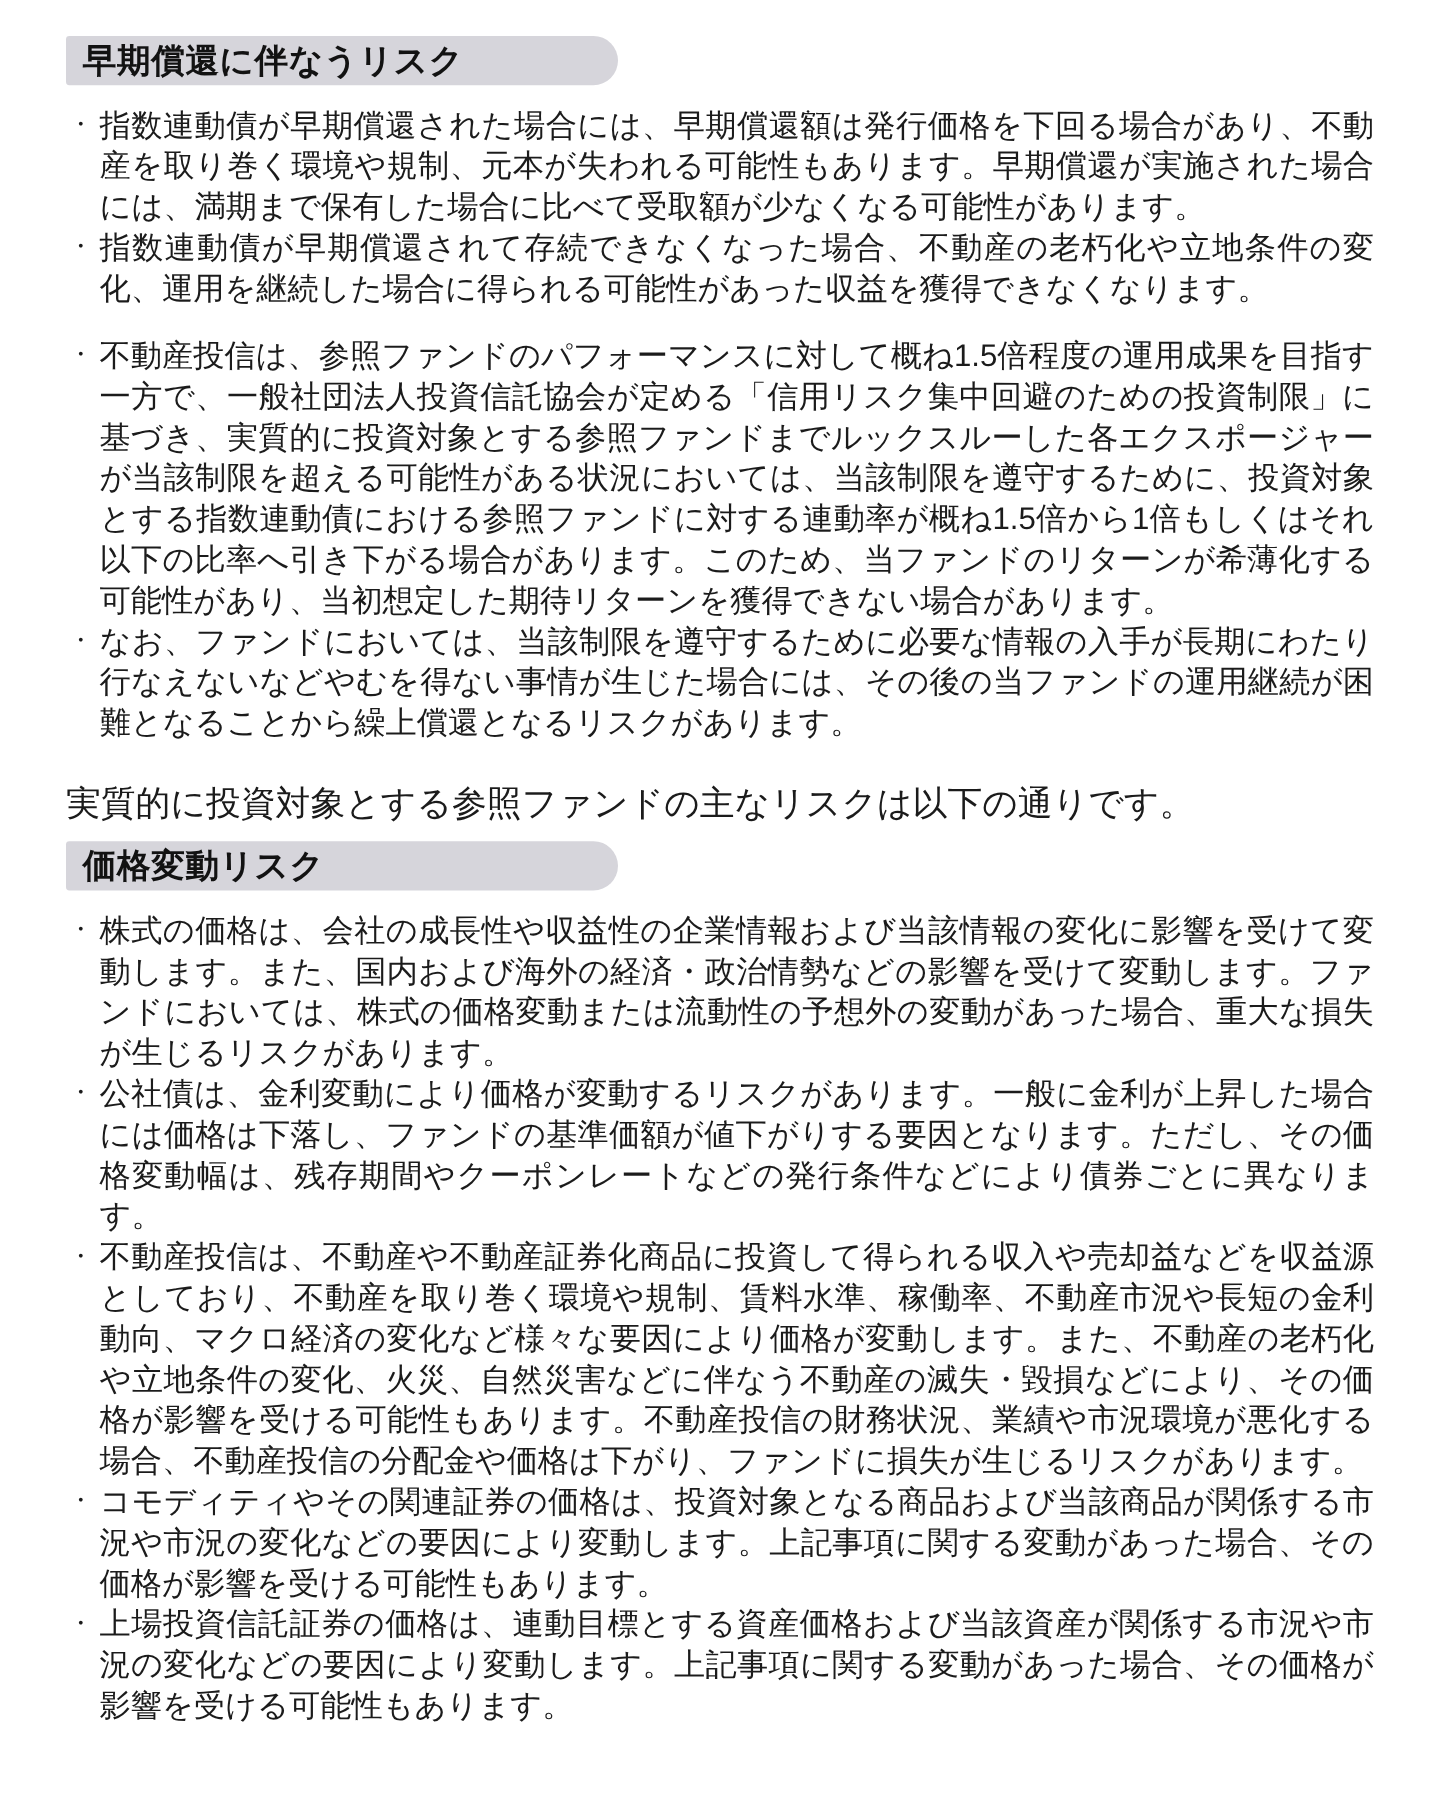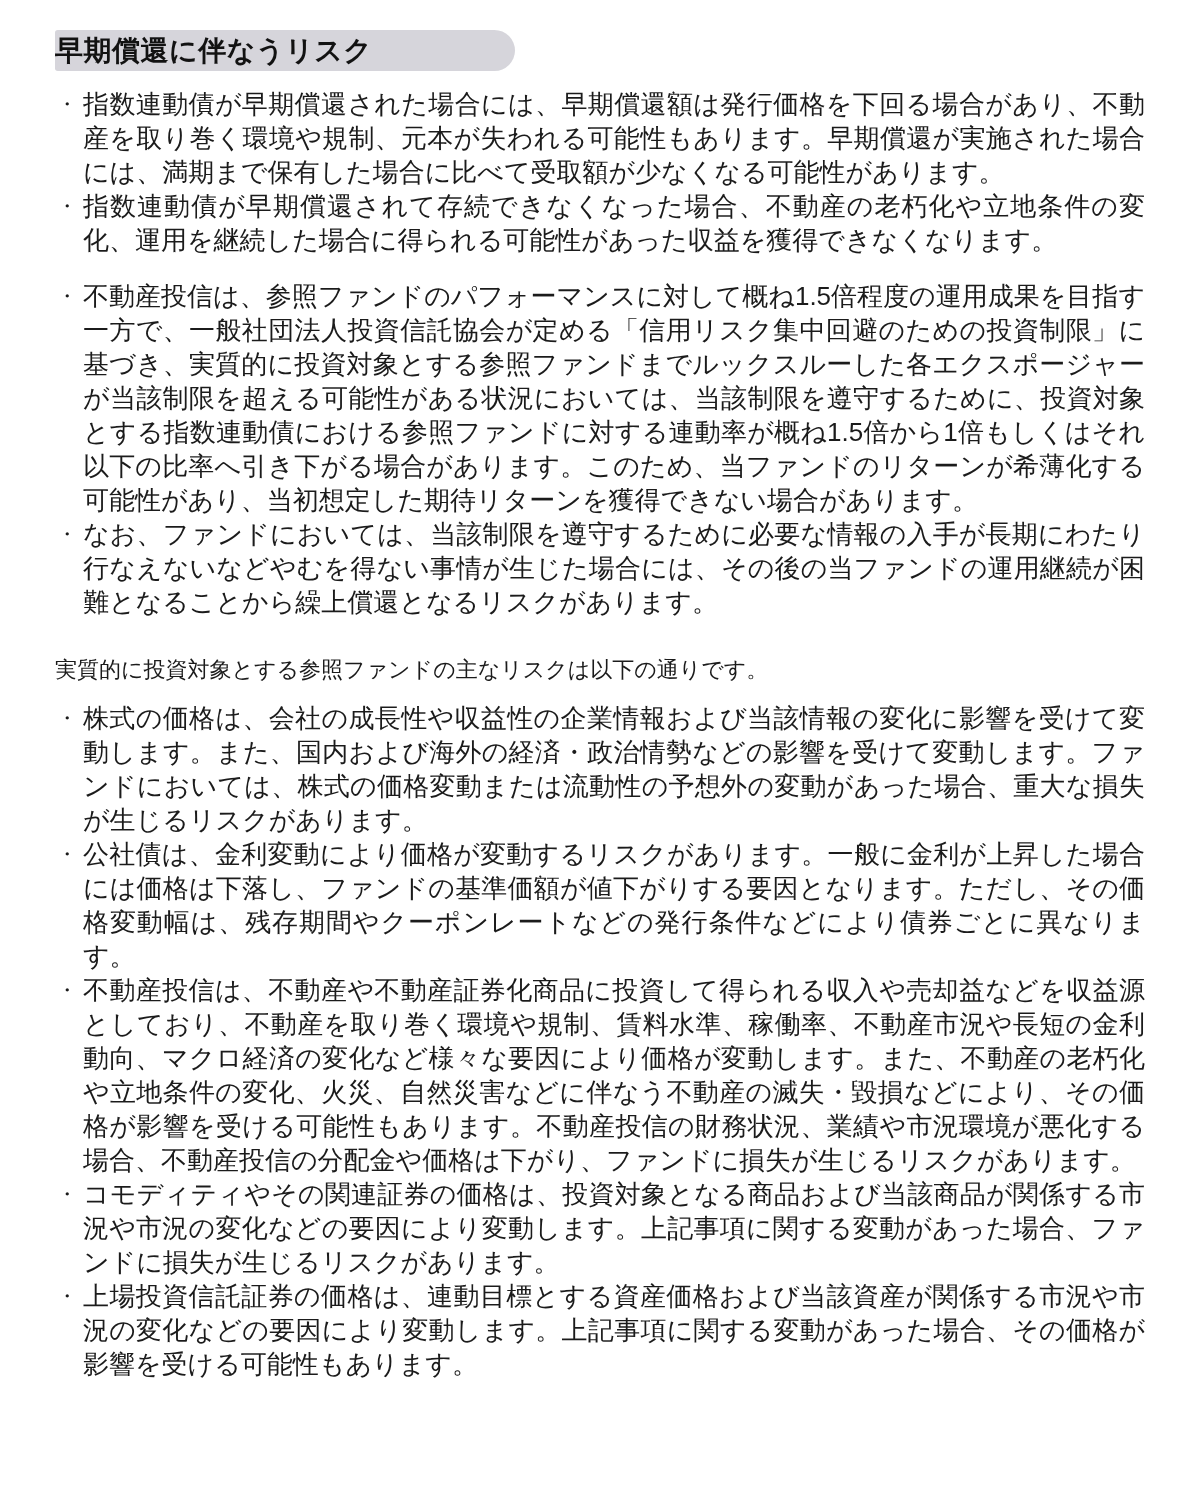--- a/index.html
+++ b/index.html
@@ -23,20 +23,21 @@
   .section-header {
     box-sizing: border-box;
     width: 460px;
     height: 41px;
     line-height: 41px;
     background: #d6d5db;
     border-radius: 3px 22px 22px 3px;
     font-size: 28px;
     font-weight: bold;
     color: #121212;
+    padding-left: 14px;
     letter-spacing: 0.5px;
     margin: 0 0 16px 0;
   }
   ul.risk-list {
     list-style: none;
     margin: 0 0 22px 0;
     padding: 0;
   }
   ul.risk-list li {
     position: relative;
@@ -48,21 +49,21 @@
   }
   ul.risk-list li .bullet {
     position: absolute;
     left: 2px;
     top: 0;
     font-size: 20px;
     line-height: 34px;
     color: #1b1b1b;
   }
   .note {
-    font-size: 22px;
+    font-size: 29px;
     line-height: 34px;
     margin: 34px 0 14px 0;
   }
 </style>
 </head>
 <body>
 
 <div class="page">
 
   <section>
@@ -92,40 +93,41 @@
         <li>
           <span class="bullet">・</span>
           <span class="bullet-text">なお、ファンドにおいては、当該制限を遵守するために必要な情報の入手が長期にわたり行なえないなどやむを得ない事情が生じた場合には、その後の当ファンドの運用継続が困難となることから繰上償還となるリスクがあります。</span>
         </li>
       </ul>
   </section>
 
   <p class="note">実質的に投資対象とする参照ファンドの主なリスクは以下の通りです。</p>
 
   <section>
+    <h2 class="section-header">価格変動リスク</h2>
     <ul class="risk-list">
 
         <li>
           <span class="bullet">・</span>
           <span class="bullet-text">株式の価格は、会社の成長性や収益性の企業情報および当該情報の変化に影響を受けて変動します。また、国内および海外の経済・政治情勢などの影響を受けて変動します。ファンドにおいては、株式の価格変動または流動性の予想外の変動があった場合、重大な損失が生じるリスクがあります。</span>
         </li>
 
         <li>
           <span class="bullet">・</span>
           <span class="bullet-text">公社債は、金利変動により価格が変動するリスクがあります。一般に金利が上昇した場合には価格は下落し、ファンドの基準価額が値下がりする要因となります。ただし、その価格変動幅は、残存期間やクーポンレートなどの発行条件などにより債券ごとに異なります。</span>
         </li>
 
         <li>
           <span class="bullet">・</span>
           <span class="bullet-text">不動産投信は、不動産や不動産証券化商品に投資して得られる収入や売却益などを収益源としており、不動産を取り巻く環境や規制、賃料水準、稼働率、不動産市況や長短の金利動向、マクロ経済の変化など様々な要因により価格が変動します。また、不動産の老朽化や立地条件の変化、火災、自然災害などに伴なう不動産の滅失・毀損などにより、その価格が影響を受ける可能性もあります。不動産投信の財務状況、業績や市況環境が悪化する場合、不動産投信の分配金や価格は下がり、ファンドに損失が生じるリスクがあります。</span>
         </li>
 
         <li>
           <span class="bullet">・</span>
-          <span class="bullet-text">コモディティやその関連証券の価格は、投資対象となる商品および当該商品が関係する市況や市況の変化などの要因により変動します。上記事項に関する変動があった場合、ファンドに損失が生じるリスクがあります。</span>
+          <span class="bullet-text">コモディティやその関連証券の価格は、投資対象となる商品および当該商品が関係する市況や市況の変化などの要因により変動します。上記事項に関する変動があった場合、その価格が影響を受ける可能性もあります。</span>
         </li>
 
         <li>
           <span class="bullet">・</span>
           <span class="bullet-text">上場投資信託証券の価格は、連動目標とする資産価格および当該資産が関係する市況や市況の変化などの要因により変動します。上記事項に関する変動があった場合、その価格が影響を受ける可能性もあります。</span>
         </li>
 
       </ul>
   </section>
 

